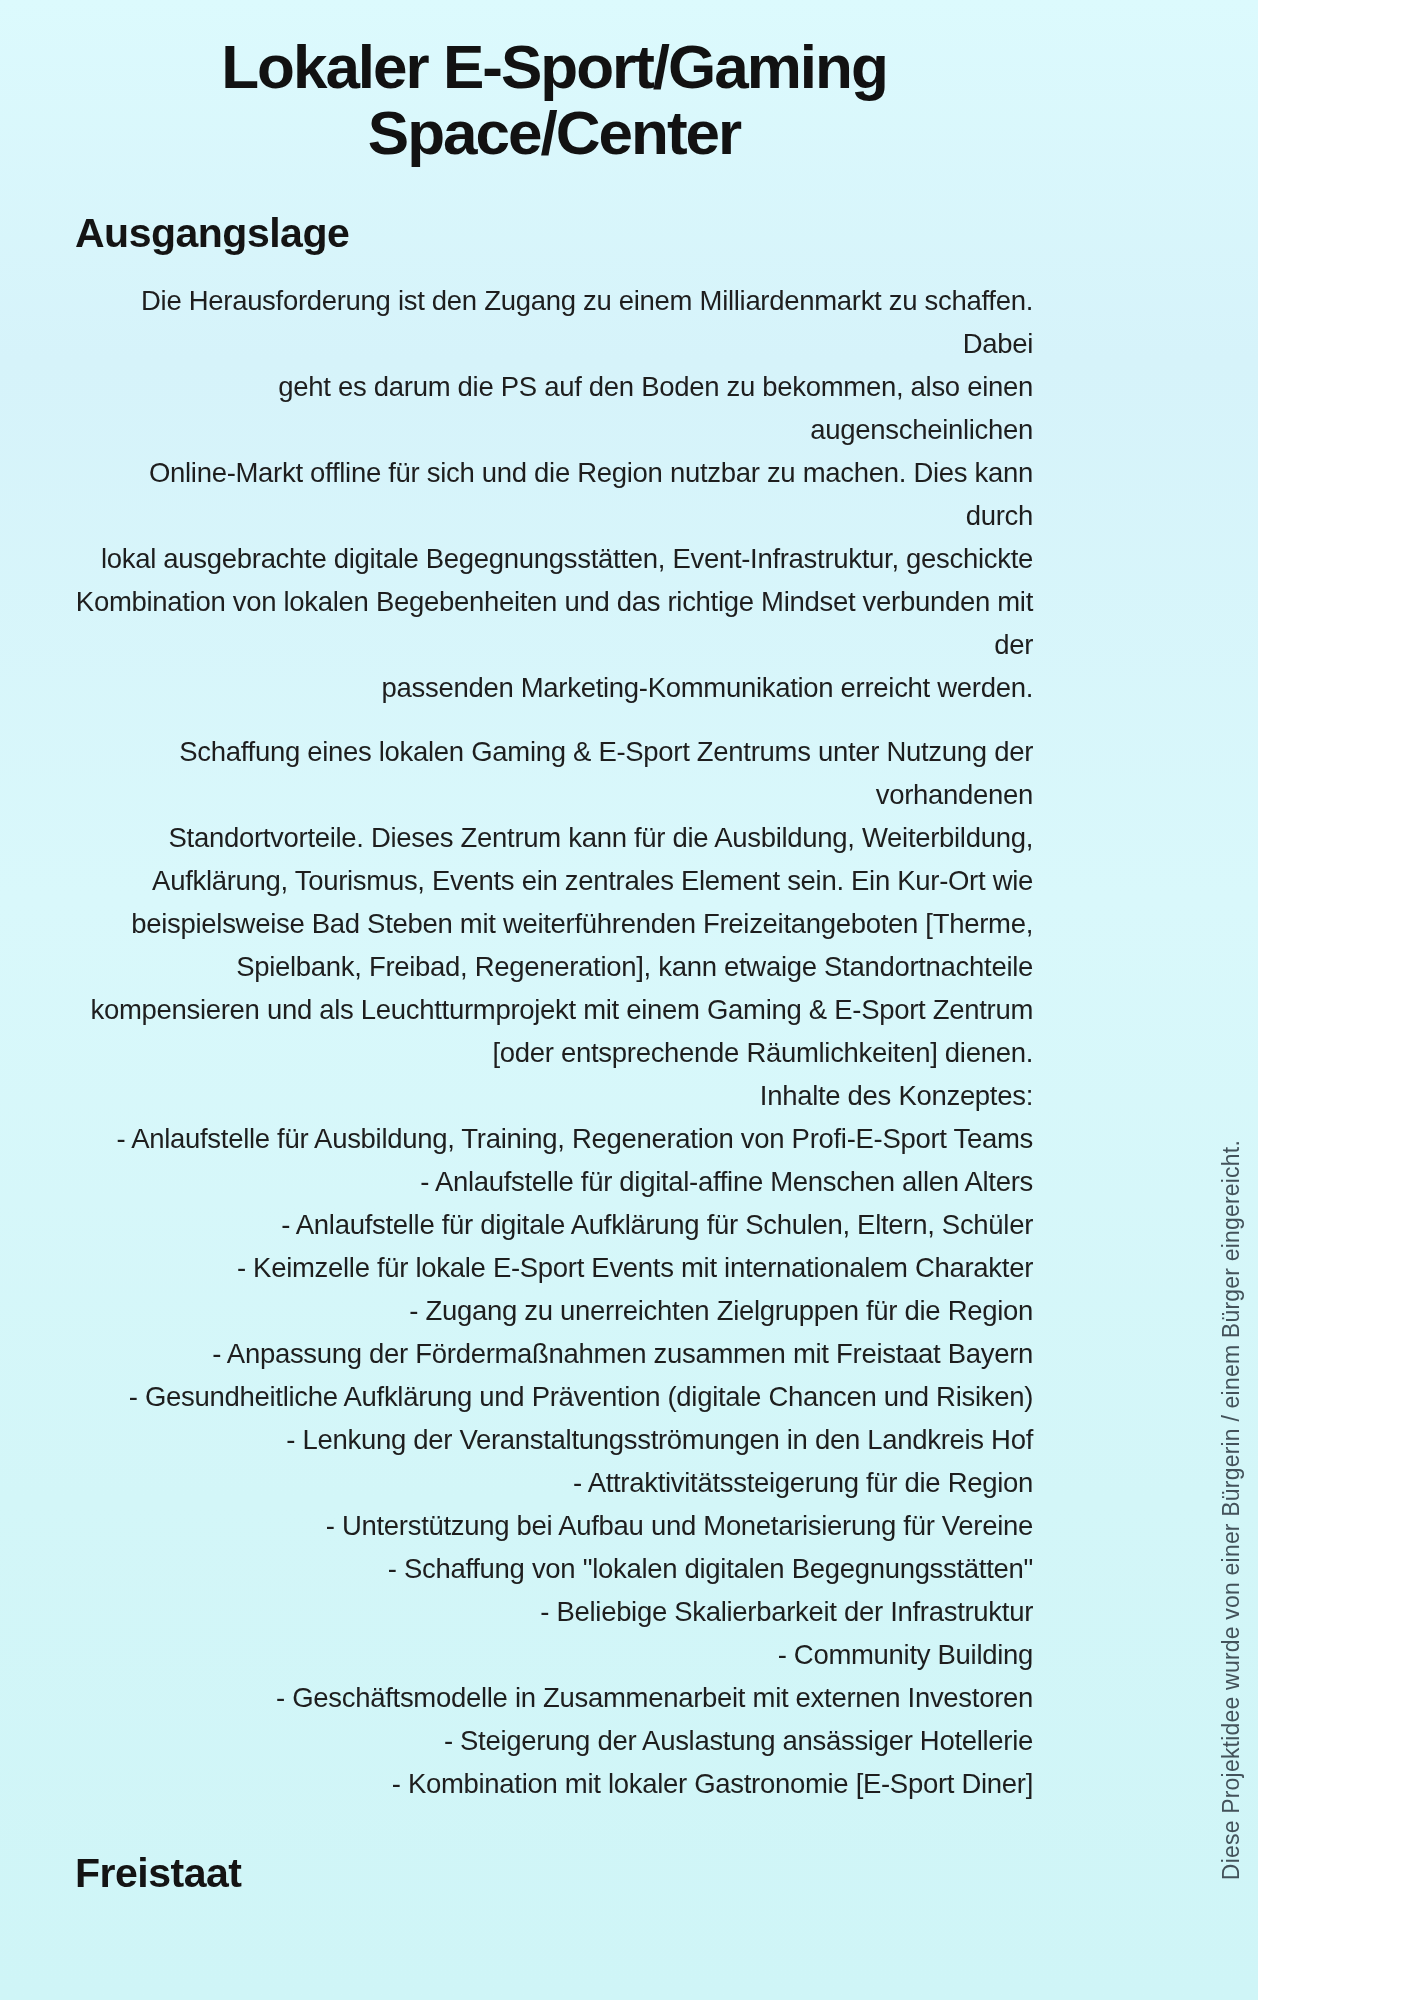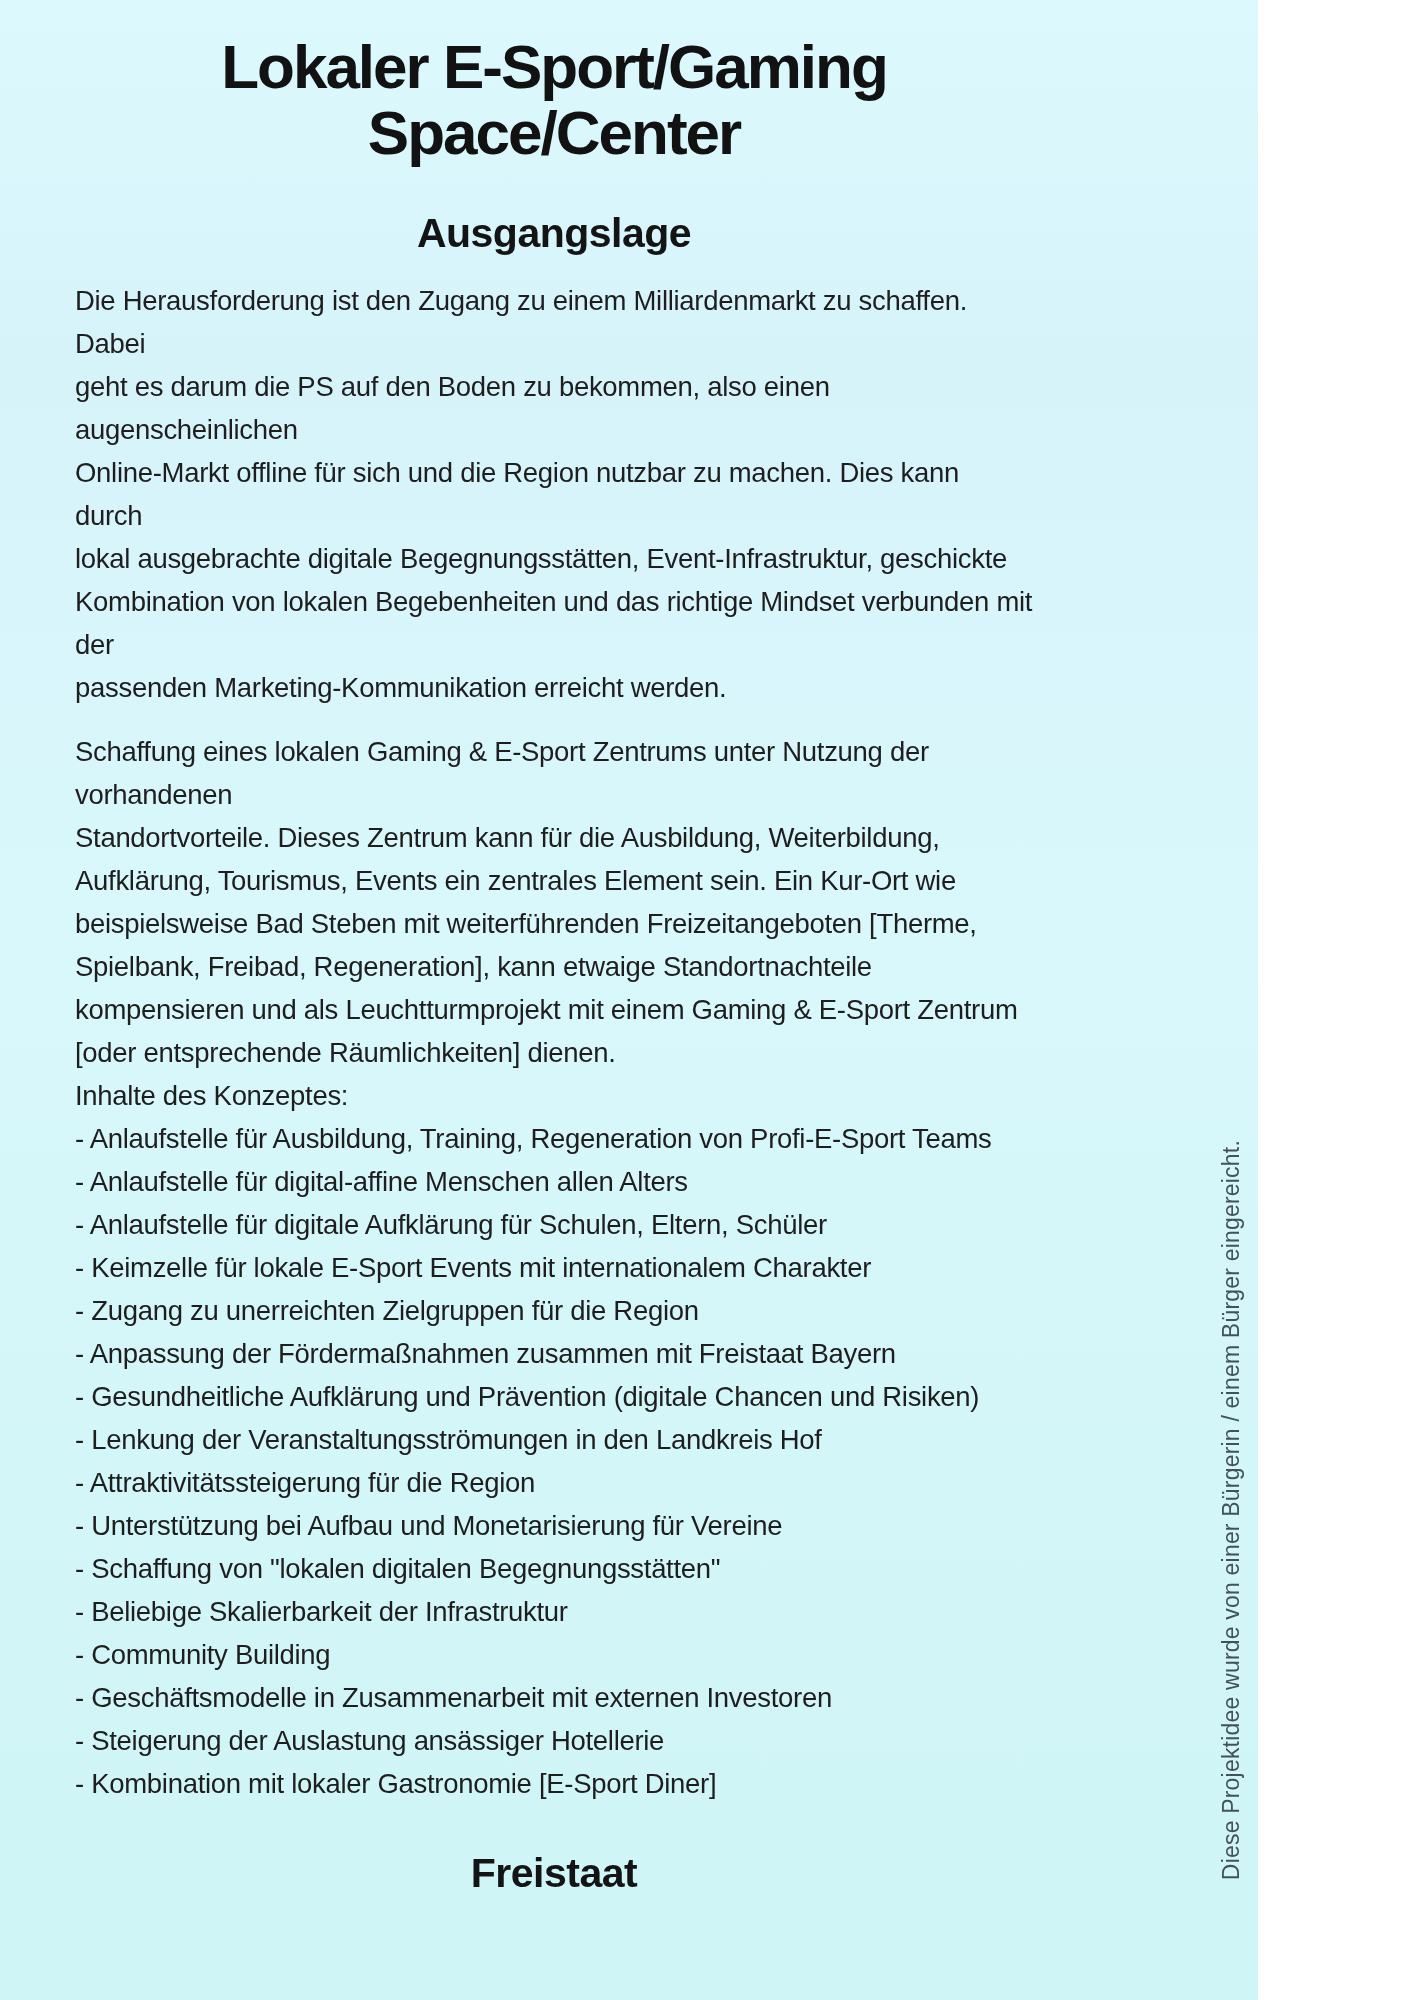--- a/index.html
+++ b/index.html
@@ -34,29 +34,29 @@
   .doc-section {
     margin: 0;
   }
   .doc-section h2 {
     margin: 44px 0 0 0;
     font-size: 41px;
     font-weight: 700;
     line-height: 1.18;
     letter-spacing: -0.5px;
     color: #141414;
-    text-align: center;
   }
   .doc-section .body {
     margin: 21px 0 0 0;
     font-size: 27.5px;
     line-height: 43px;
     letter-spacing: -0.3px;
     white-space: pre-line;
     color: #1e1e1e;
+    text-align: right;
   }
   .sidenote {
     position: absolute;
     right: 13px;
     bottom: 120px;
     writing-mode: vertical-rl;
     transform: rotate(180deg);
     font-size: 23px;
     letter-spacing: 0.2px;
     color: #43525a;

